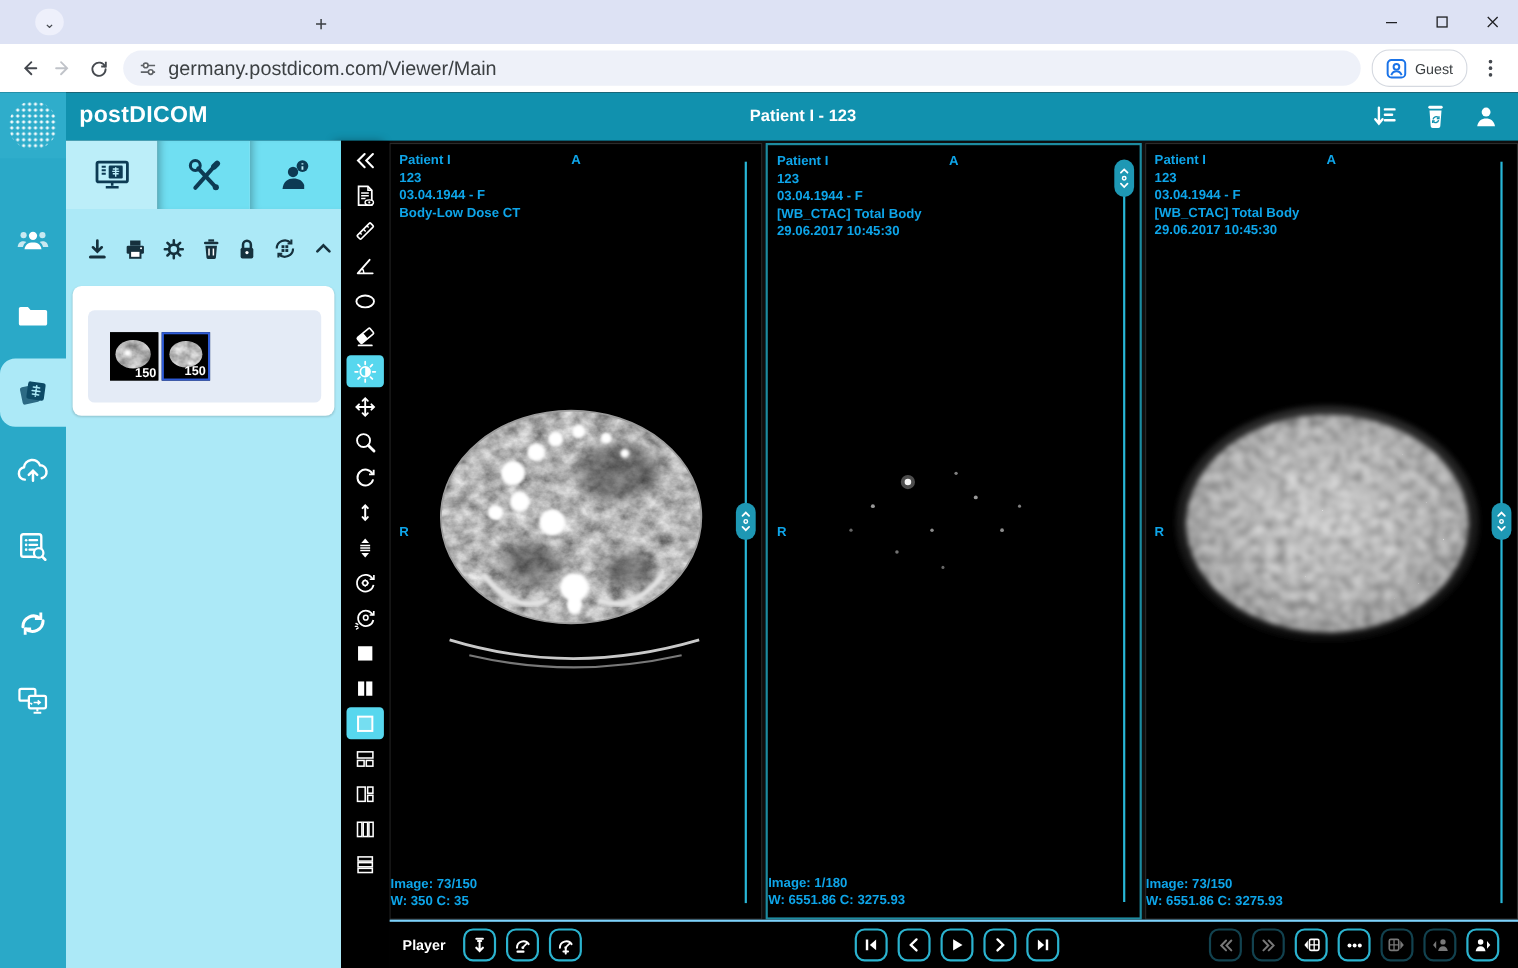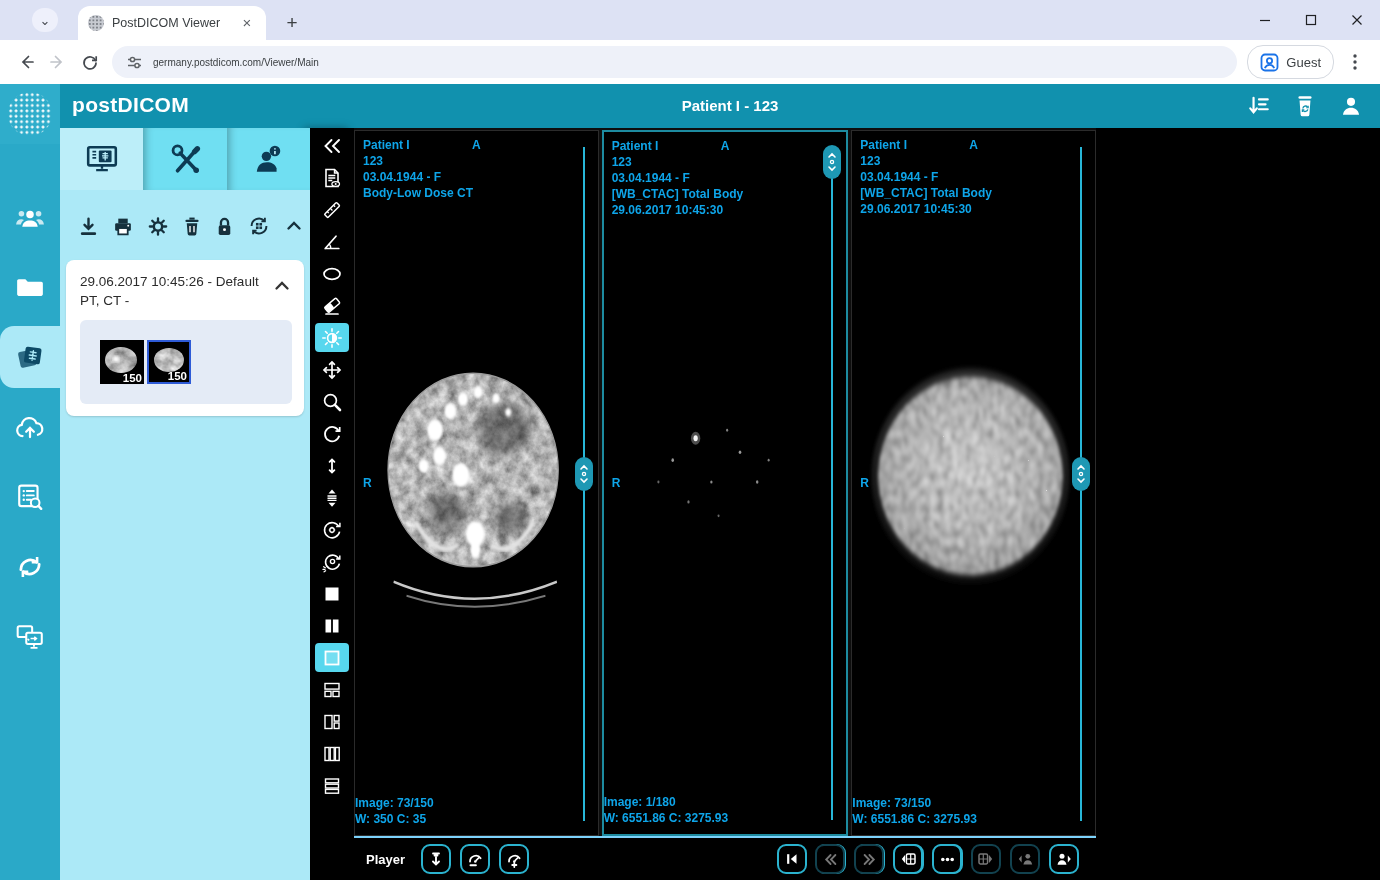--- a/index.html
+++ b/index.html
@@ -12,26 +12,26 @@
   .tab{position:absolute;left:78px;top:6px;width:188px;height:34px;background:#fff;border-radius:12px 12px 0 0;display:flex;align-items:center;padding:0 10px;box-sizing:border-box;}
   .tab-title{flex:1;font-size:12.5px;color:#3c4043;white-space:nowrap;overflow:hidden;margin-left:8px;}
   .tab-close{color:#5f6368;font-size:15px;width:18px;height:18px;line-height:18px;text-align:center;border-radius:50%;}
   .newtab{position:absolute;left:278px;top:9px;width:28px;height:28px;border-radius:50%;color:#3c4043;font-size:19px;display:flex;align-items:center;justify-content:center;}
   .win-controls{position:absolute;right:0;top:0;height:40px;display:flex;}
   .win-btn{width:46px;height:40px;display:flex;align-items:center;justify-content:center;color:#202124;}
   .dotball-sm{width:16px;height:16px;border-radius:50%;background:#c7cad1 radial-gradient(#7d8188 1px,rgba(0,0,0,0) 1.4px);background-size:3.6px 3.6px;}
   .btoolbar{height:44px;background:#fff;display:flex;align-items:center;padding:0 10px;box-sizing:border-box;}
   .nav-btn{width:32px;height:32px;display:flex;align-items:center;justify-content:center;border-radius:50%;}
   .omnibox{flex:1;height:32px;background:#eef1f9;border-radius:16px;display:flex;align-items:center;margin:0 10px 0 6px;padding:0 14px;box-sizing:border-box;}
-  .url-text{font-size:10px;color:#3c4043;margin-left:10px;}
+  .url-text{font-size:18px;color:#3c4043;margin-left:10px;}
   .guest-chip{height:32px;border:1px solid #d5d9e0;border-radius:16px;display:flex;align-items:center;padding:0 12px;background:#fff;}
   .guest-label{font-size:13px;color:#3c4043;margin-left:7px;}
   .menu-dots{width:30px;height:30px;display:flex;align-items:center;justify-content:center;margin-left:6px;}
   
-  .app{position:absolute;top:84px;left:0;width:1096px;height:796px;background:#000;}
+  .app{position:absolute;top:84px;left:0;width:1380px;height:796px;background:#000;}
   .app-header{position:absolute;top:0;left:0;width:1380px;height:44px;background:#1191ae;}
   .logo-sq{position:absolute;top:0;left:0;width:60px;height:60px;background:#2fadcb;display:flex;align-items:center;justify-content:center;z-index:6;}
   .dotball{width:44px;height:44px;border-radius:50%;background:radial-gradient(rgba(255,255,255,.95) 1.1px,rgba(255,255,255,0) 1.7px);background-size:5.4px 5.4px;}
   .logo-text{position:absolute;left:72px;top:9px;color:#fff;font-size:21px;font-weight:700;letter-spacing:.3px;}
   .header-title{position:absolute;top:13px;left:50%;transform:translateX(-50%);margin-left:40px;color:#fff;font-weight:700;font-size:15px;}
   .header-actions{position:absolute;right:16px;top:9px;display:flex;gap:20px;align-items:center;}
   .hicon{width:26px;height:26px;display:flex;align-items:center;justify-content:center;}
   
   .nav-sidebar{position:absolute;left:0;top:44px;width:60px;bottom:0;background:#2aa9c8;z-index:5;}
   .nav-item{width:60px;height:62px;display:flex;align-items:center;justify-content:center;margin-bottom:8px;box-sizing:border-box;}
@@ -130,25 +130,20 @@
       <stop offset="55%" stop-color="#c2c2c2" stop-opacity="0.5"></stop>
       <stop offset="82%" stop-color="#6d6d6d" stop-opacity="0.22"></stop>
       <stop offset="100%" stop-color="#000000" stop-opacity="0"></stop>
     </radialGradient>
   </defs>
 </svg>
 
 <div class="chrome">
   <div class="tabstrip">
     <div class="tab-search">⌄</div>
-    <div class="tab">
-      <span class="dotball-sm"></span>
-      <span class="tab-title">PostDICOM Viewer</span>
-      <span class="tab-close">×</span>
-    </div>
     <div class="newtab">+</div>
     <div class="win-controls">
       <div class="win-btn">
           <svg width="12" height="12" viewBox="0 0 12 12">
             <path d="M1 6.5h10" stroke="#202124" stroke-width="1.2"></path>
           </svg>
         </div>
       <div class="win-btn">
           <svg width="12" height="12" viewBox="0 0 12 12">
             <rect x="1.5" y="1.5" width="9" height="9" fill="none" stroke="#202124" stroke-width="1.2"></rect>
@@ -386,29 +381,20 @@
           </svg>
         </div>
       <div class="ptool" style="margin-right:2px">
           <svg width="20" height="20" viewBox="0 0 20 20">
             <path d="M4.5 12.5 10 7l5.5 5.5" fill="none" stroke="#16313d" stroke-width="2.4" stroke-linecap="round"></path>
           </svg>
         </div>
     </div>
 
     <div class="study-card">
-      <div class="study-head">
-        <div class="study-title-wrap">
-          <div>29.06.2017 10:45:26 - Default</div>
-          <div>PT, CT -</div>
-        </div>
-        <svg width="20" height="20" viewBox="0 0 20 20" style="margin-top:4px">
-            <path d="M4.5 12.5 10 7l5.5 5.5" fill="none" stroke="#333" stroke-width="2.3" stroke-linecap="round"></path>
-          </svg>
-      </div>
       <div class="thumb-row">
         <div class="thumb">
           <svg width="44" height="44" viewBox="0 0 44 44">
               <rect width="44" height="44" fill="#000"></rect>
               <ellipse cx="21" cy="20" rx="16" ry="13" fill="#9a9a9a" filter="url(#fCT)" opacity=".95"></ellipse>
               <circle cx="16" cy="19" r="3.2" fill="#fff" filter="url(#b1)"></circle>
             </svg>
           <span class="thumb-label">150</span>
         </div>
         <div class="thumb selected">

